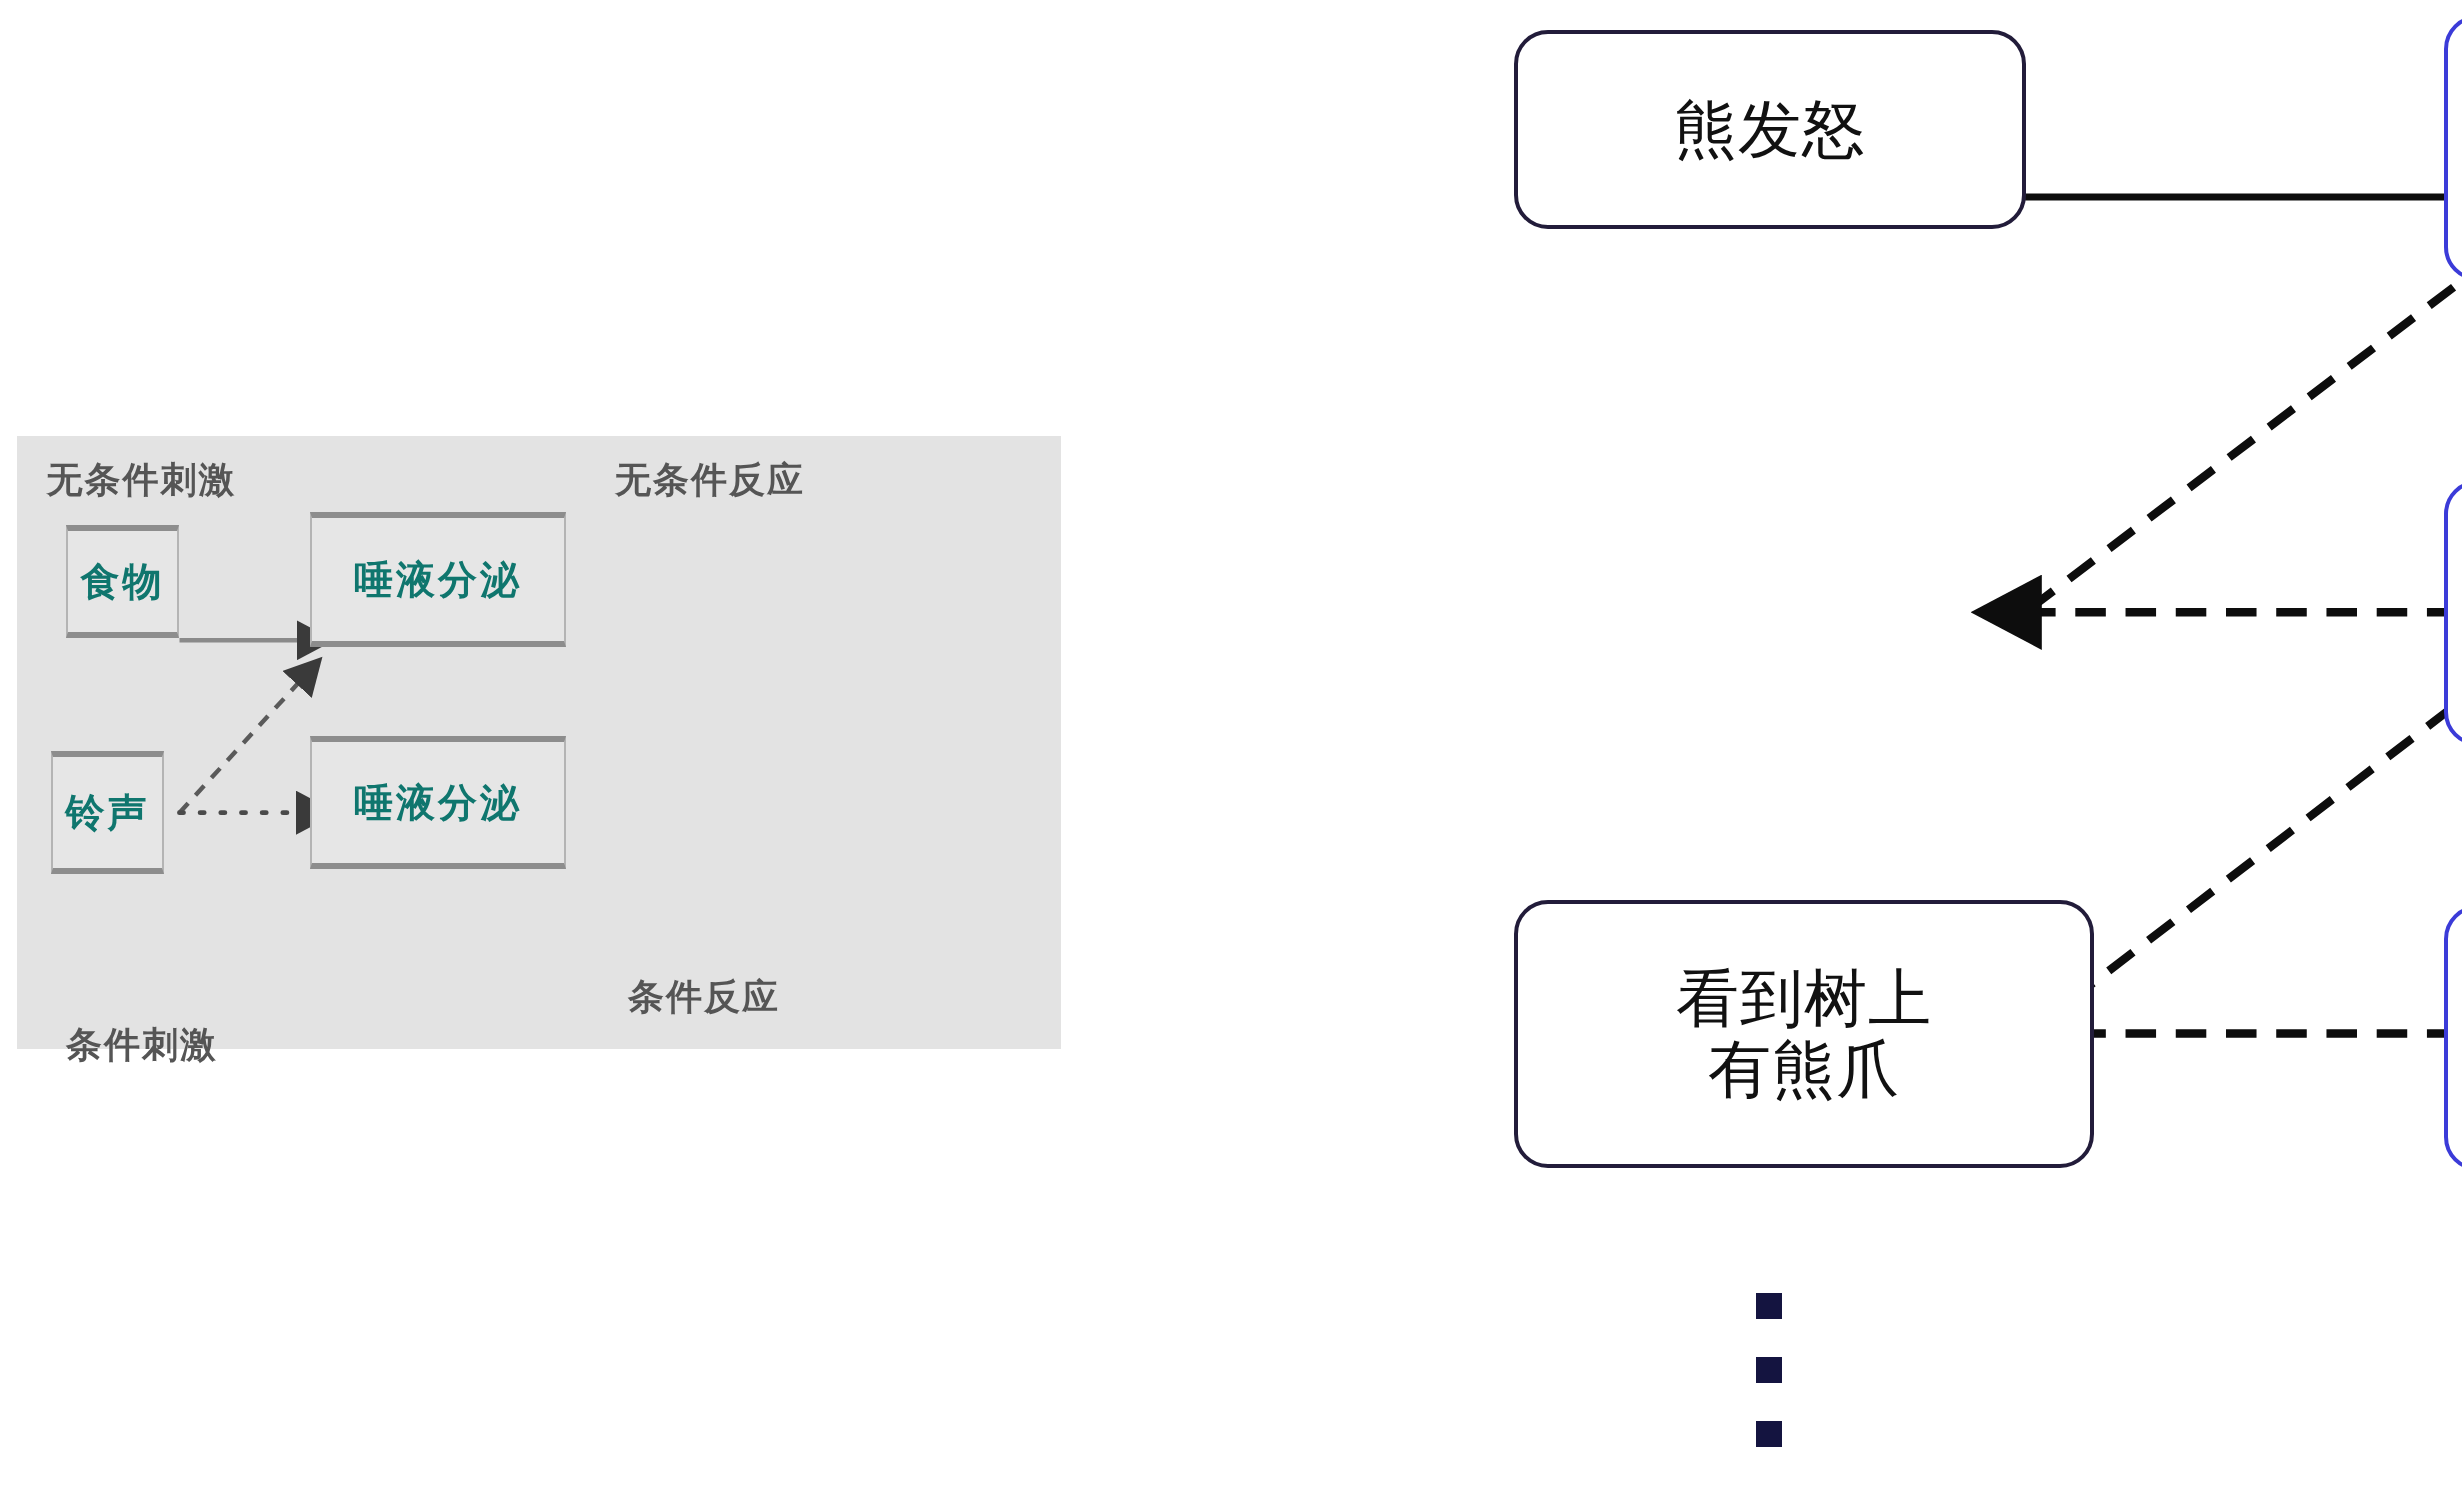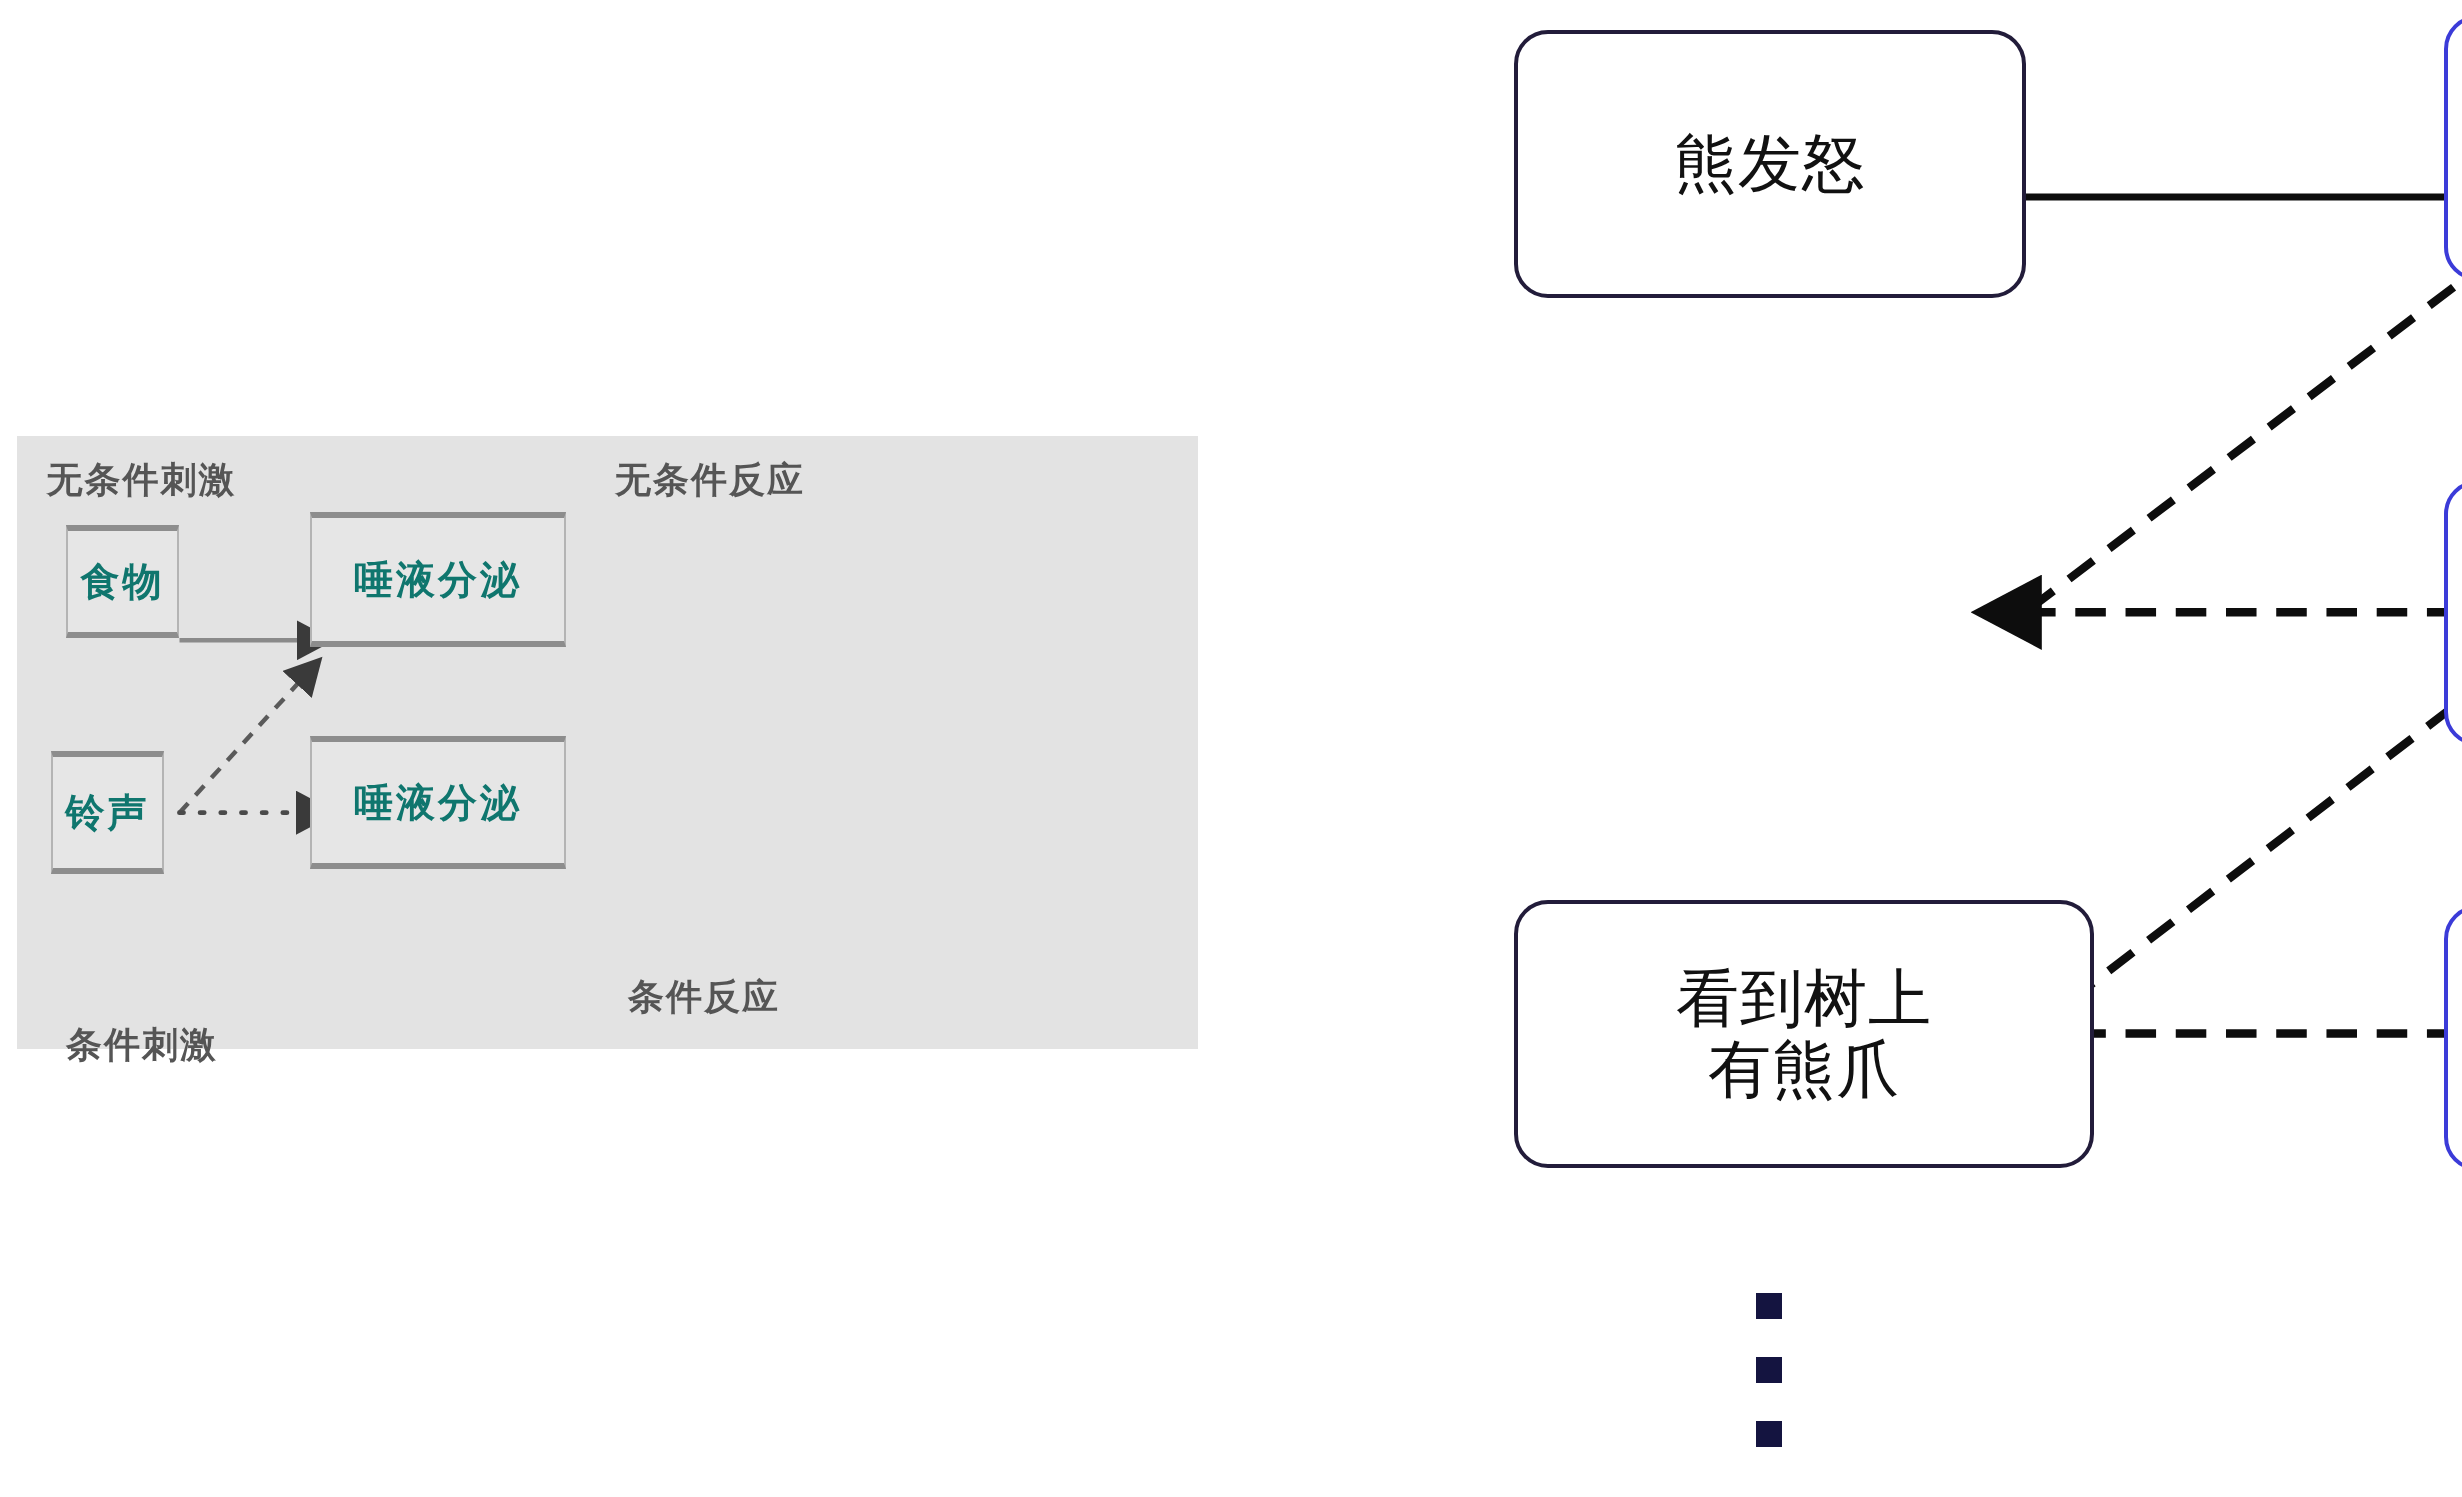--- a/index.html
+++ b/index.html
@@ -13,21 +13,21 @@
     position: relative;
     overflow: hidden;
     font-family: "Liberation Sans", sans-serif;
   }
 
   
   #left-panel {
     position: absolute;
     left: 17px;
     top: 436px;
-    width: 1181px;
+    width: 1044px;
     height: 613px;
     background: #e3e3e3;
   }
   .cc-label {
     position: absolute;
     color: #555555;
     font-size: 36px;
     font-weight: 700;
     letter-spacing: 2px;
     white-space: nowrap;
@@ -183,21 +183,21 @@
                L 6290 2330
                L 6082 2120
                L 6290 1930
                L 6290 2055
                C 6455 1985, 6570 1845, 6575 1670
                C 6580 1480, 6430 1300, 6078 1270
                Z" fill="url(#loopGrad)"></path>
     </g>
   </svg>
 
-  <div class="node dark" style="left:1514px; top:29.5px; width:512px; height:268px;">
+  <div class="node dark" style="left:1514px; top:29.5px; width:512px; height:199px;">
     <span class="cn">熊发怒</span>
   </div>
 
 
   <div class="node dark" style="left:1514px; top:900px; width:580px; height:268px;">
     <span class="cn">看到树上
 有熊爪</span>
   </div>
 
   <div class="node blue" style="left:2444px; top:14.8px; width:510px; height:266px;">

